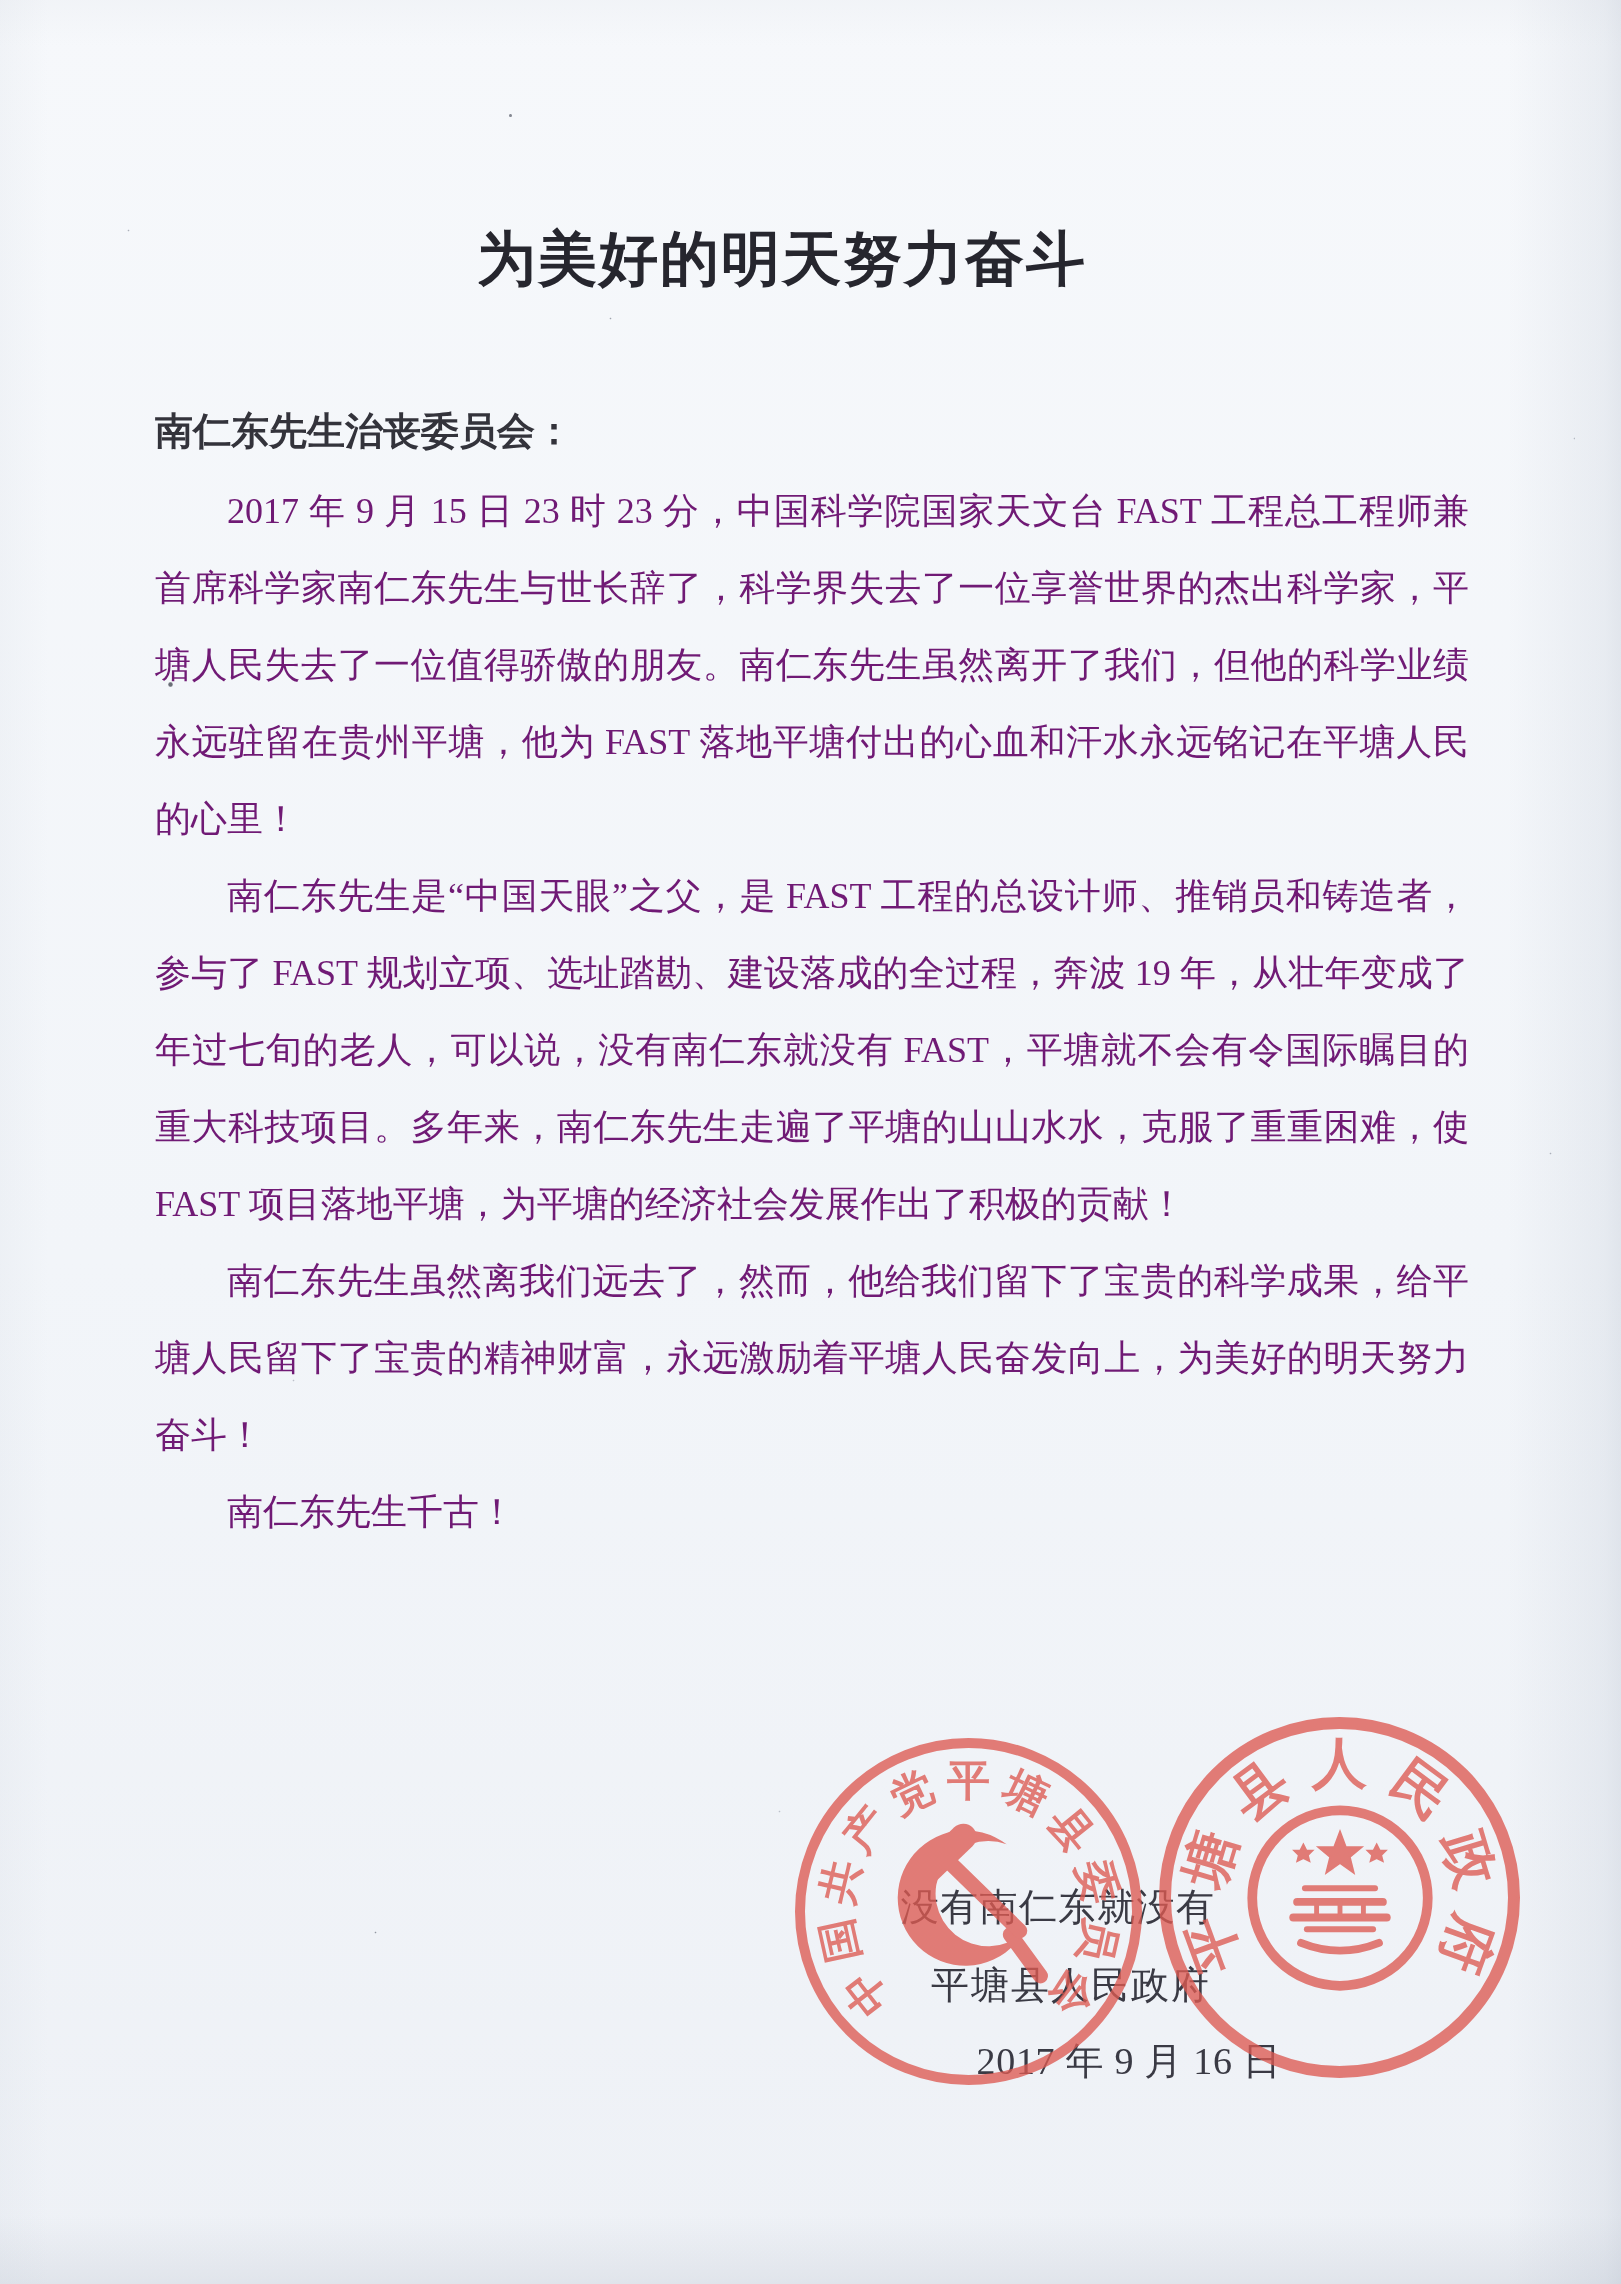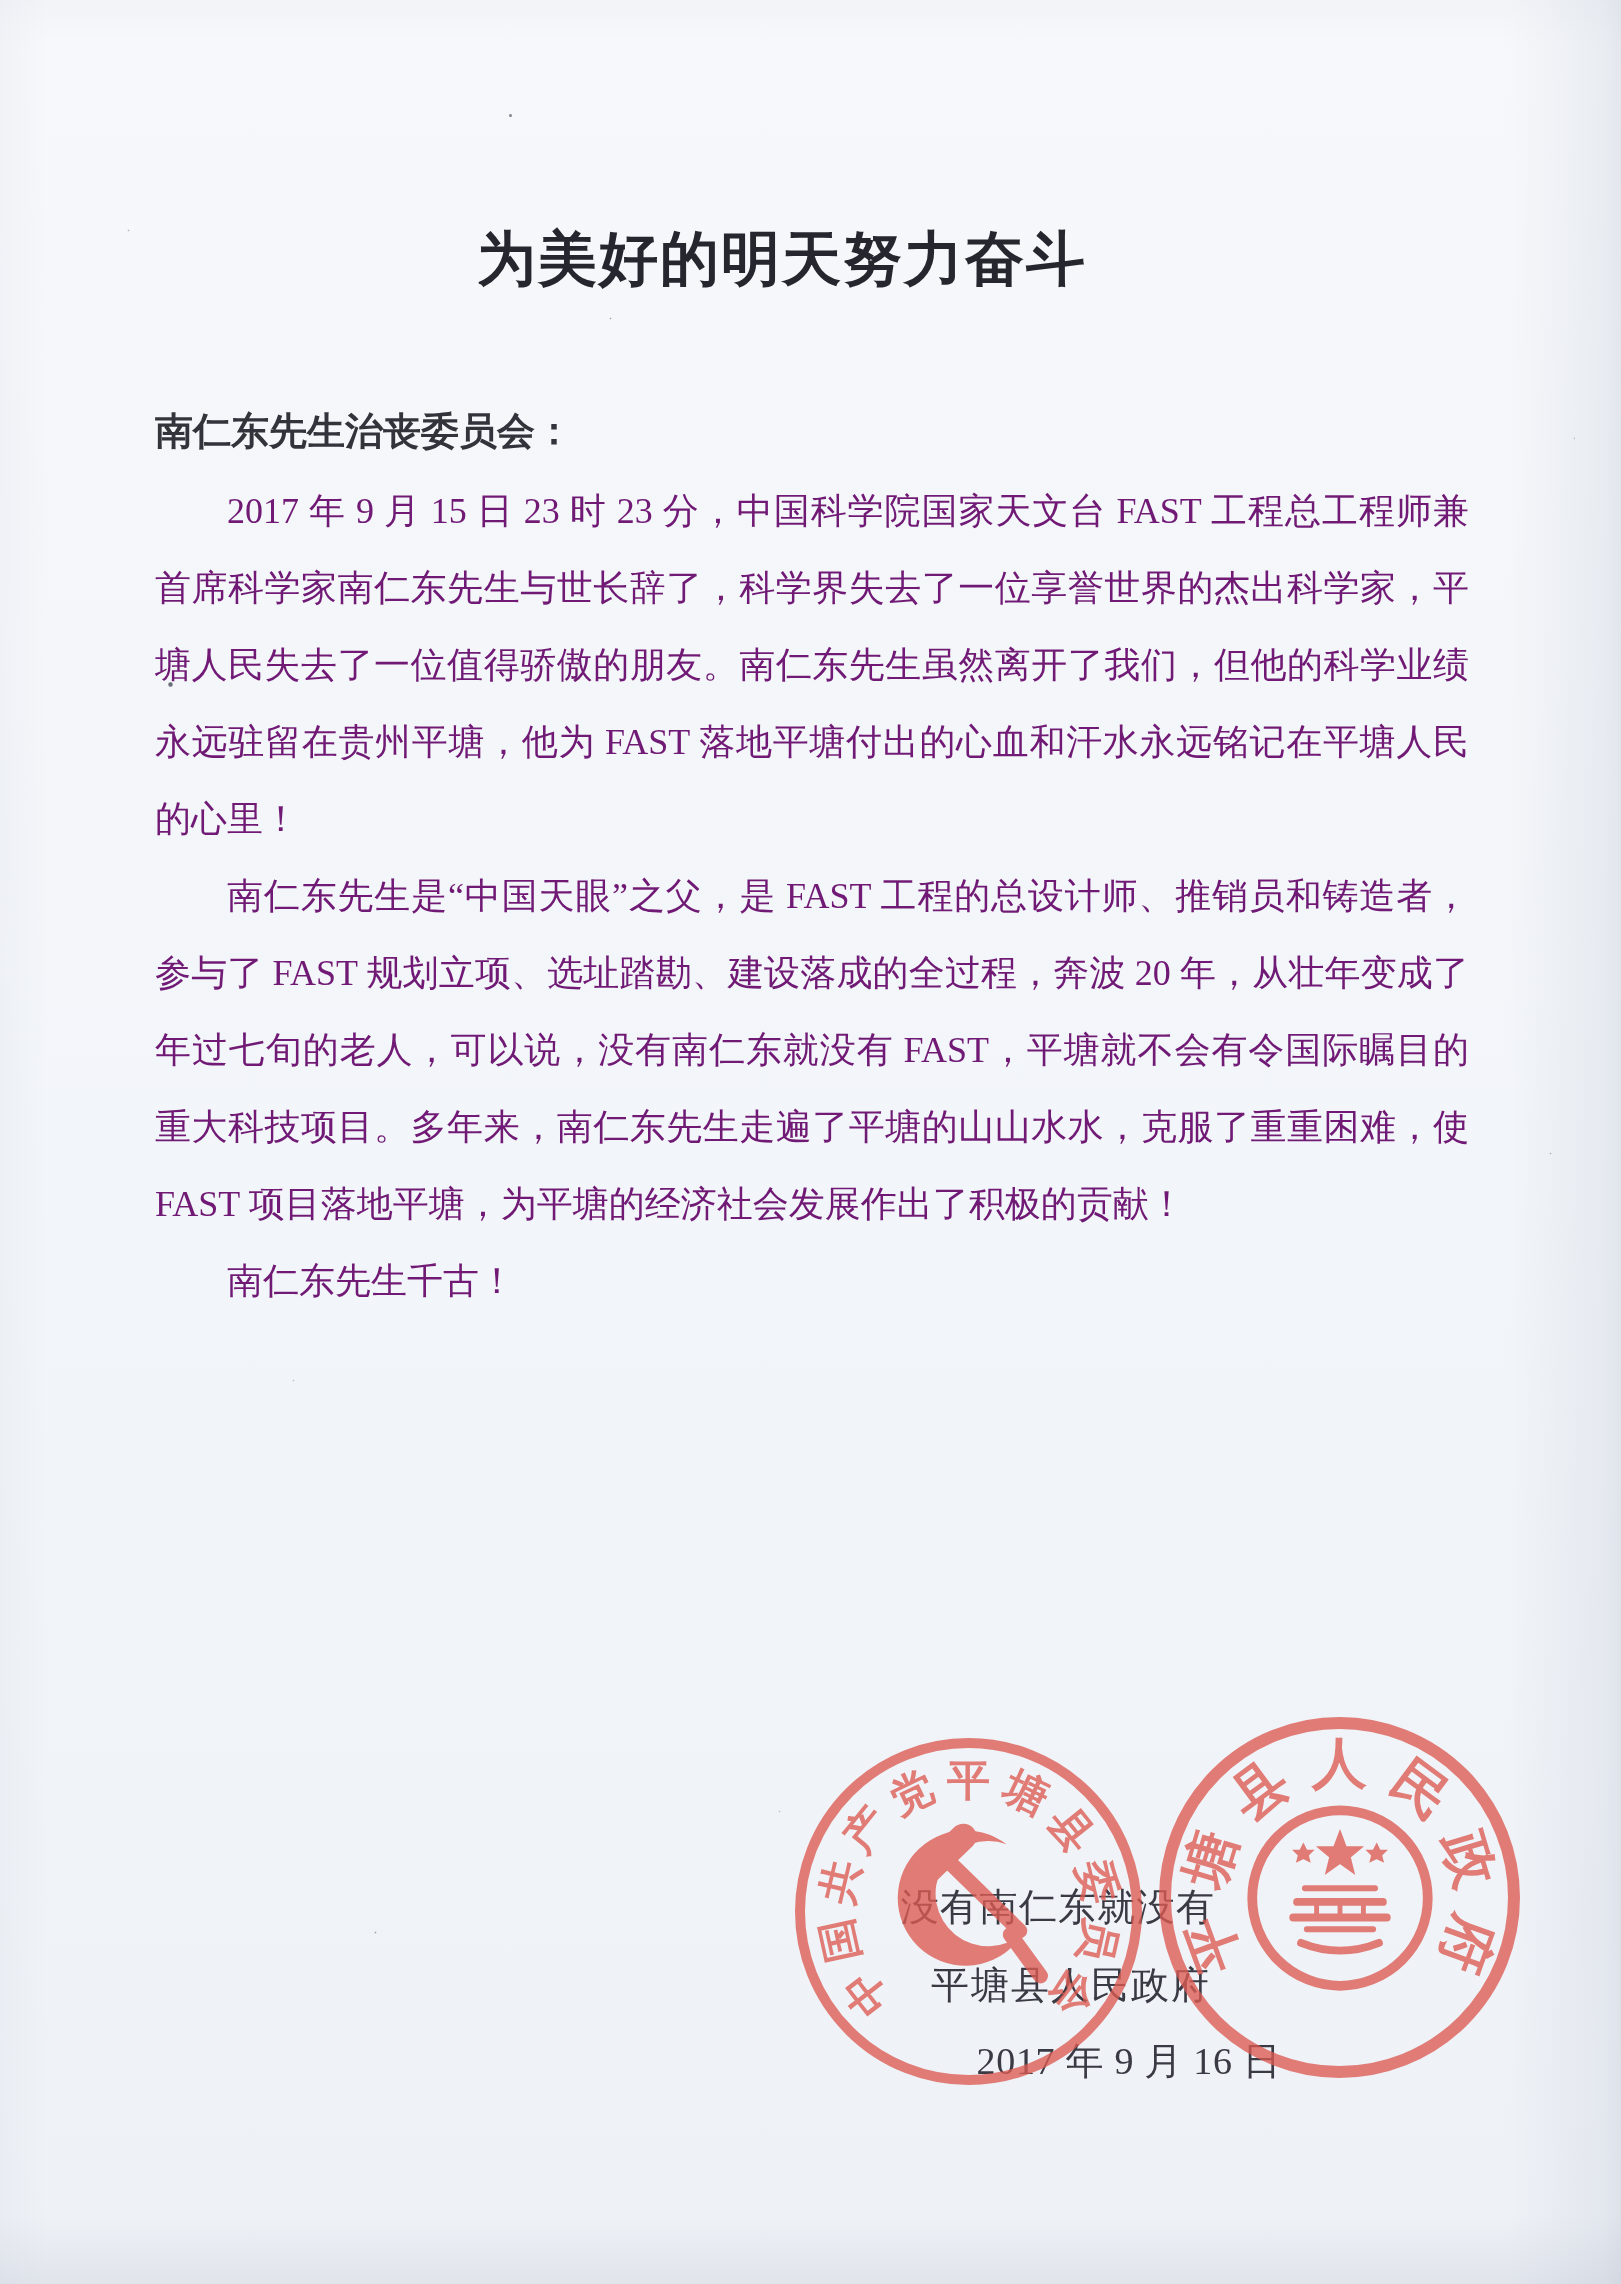--- a/index.html
+++ b/index.html
@@ -52,21 +52,22 @@
 
 <div class="scan-shade"></div>
 <div class="specks"></div>
 
 <div class="title">为美好的明天努力奋斗</div>
 
 <div class="salutation">南仁东先生治丧委员会：</div>
 
 <div class="body-text">
   <p>2017 年 9 月 15 日 23 时 23 分，中国科学院国家天文台 FAST 工程总工程师兼首席科学家南仁东先生与世长辞了，科学界失去了一位享誉世界的杰出科学家，平塘人民失去了一位值得骄傲的朋友。南仁东先生虽然离开了我们，但他的科学业绩永远驻留在贵州平塘，他为 FAST 落地平塘付出的心血和汗水永远铭记在平塘人民的心里！</p>
-  <p>南仁东先生是“中国天眼”之父，是 FAST 工程的总设计师、推销员和铸造者，参与了 FAST 规划立项、选址踏勘、建设落成的全过程，奔波 20 年，从壮年变成了年过七旬的老人，可以说，没有南仁东就没有 FAST，平塘就不会有令国际瞩目的重大科技项目。多年来，南仁东先生走遍了平塘的山山水水，克服了重重困难，使 FAST 项目落地平塘，为平塘的经济社会发展作出了积极的贡献！</p>
+  <p>南仁东先生是“中国天眼”之父，是 FAST 工程的总设计师、推销员和铸造者，参与了 FAST 规划立项、选址踏勘、建设落成的全过程，奔波 19 年，从壮年变成了年过七旬的老人，可以说，没有南仁东就没有 FAST，平塘就不会有令国际瞩目的重大科技项目。多年来，南仁东先生走遍了平塘的山山水水，克服了重重困难，使 FAST 项目落地平塘，为平塘的经济社会发展作出了积极的贡献！</p>
+  <p>南仁东先生虽然离我们远去了，然而，他给我们留下了宝贵的科学成果，给平塘人民留下了宝贵的精神财富，永远激励着平塘人民奋发向上，为美好的明天努力奋斗！</p>
   <p>南仁东先生千古！</p>
 </div>
 
 <div class="sig-line sig1">没有南仁东就没有</div>
 <div class="sig-line sig2">平塘县人民政府</div>
 <div class="sig-line sig-date">2017 年 9 月 16 日</div>
 
 <div class="seal seal-left">
   <div class="ring-border"></div>
   <div class="ring">

